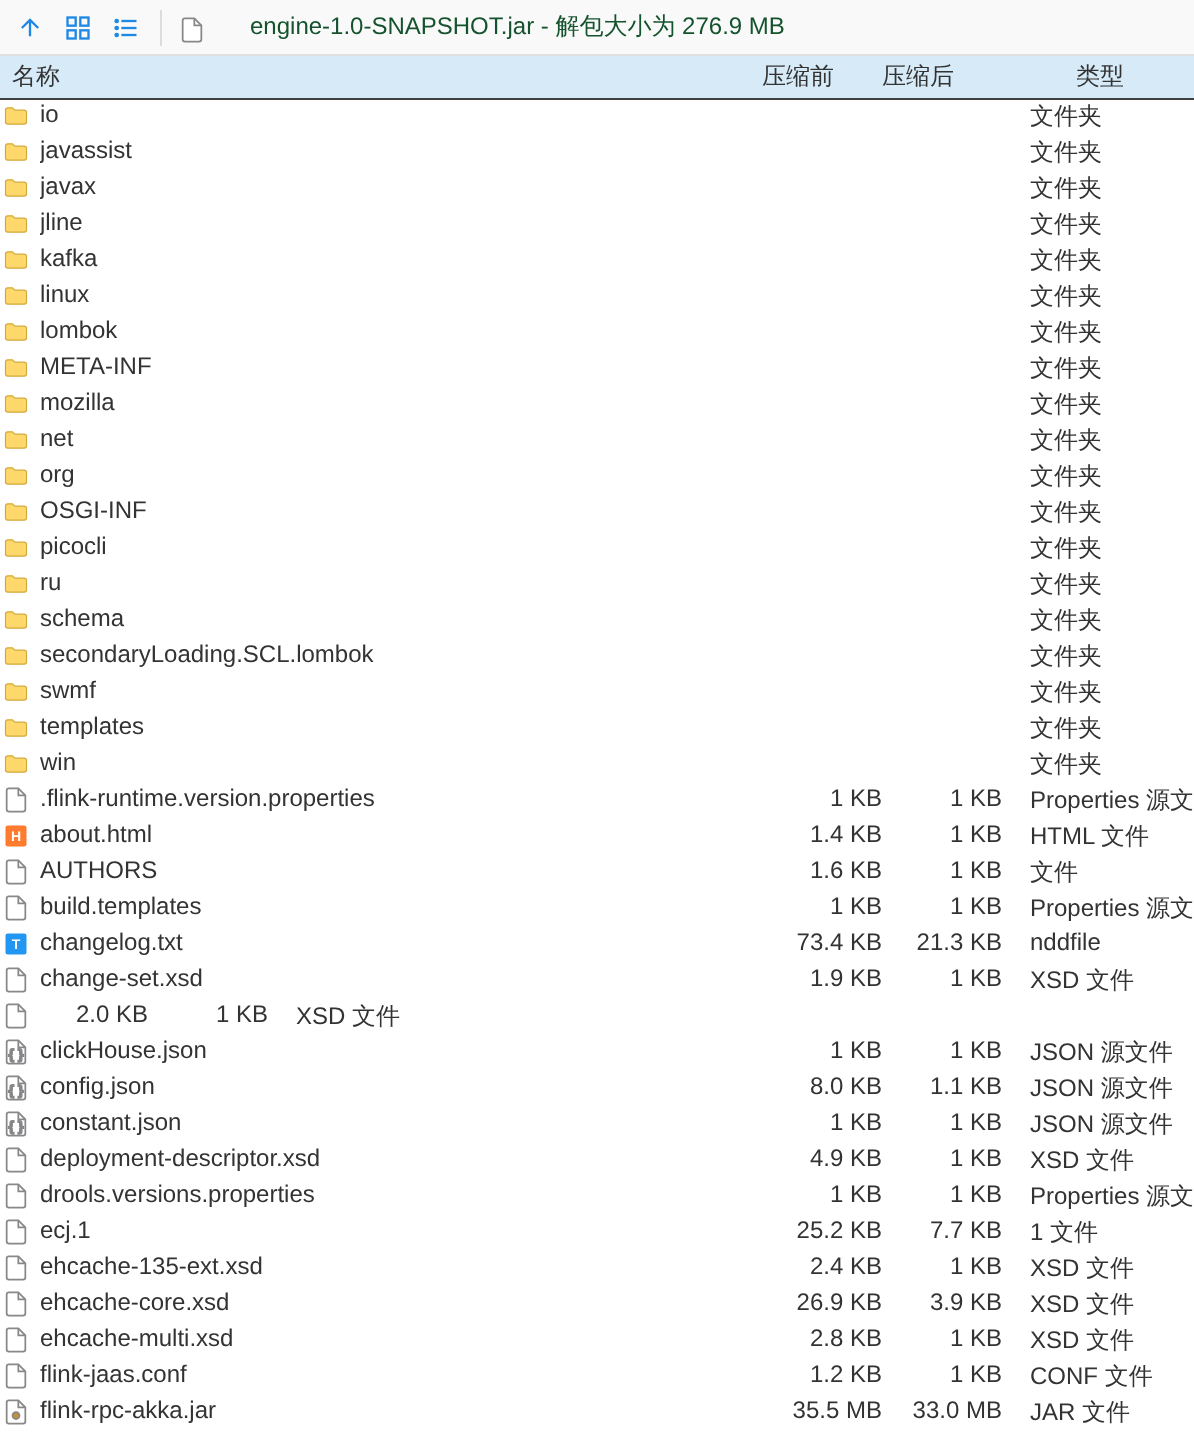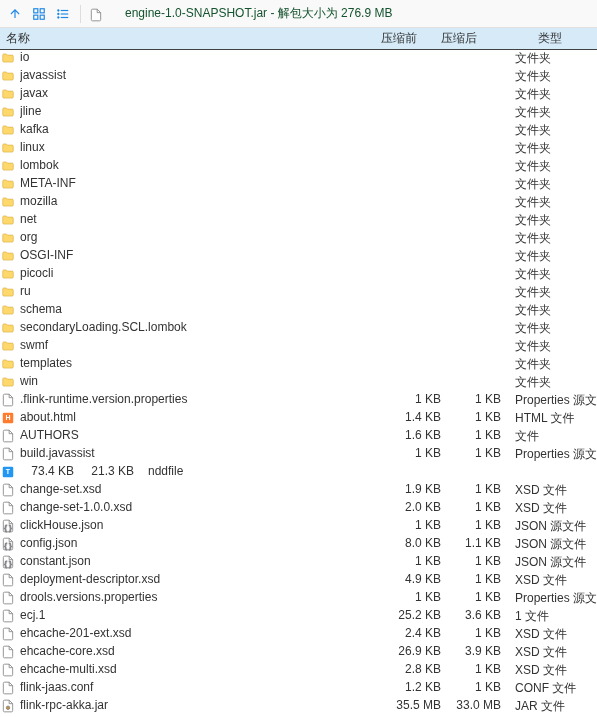--- a/index.html
+++ b/index.html
@@ -314,32 +314,33 @@
       <span class="s2">1 KB</span>
       <span class="type">文件</span>
     </div>
     <div class="row">
       <span class="icon">
         <svg width="14" height="14" viewBox="0 0 24 24" fill="#fff" stroke="#888" stroke-width="1.5">
           <path d="M14 2H6a2 2 0 0 0-2 2v16a2 2 0 0 0 2 2h12a2 2 0 0 0 2-2V8z"></path>
           <polyline points="14 2 14 8 20 8" fill="none"></polyline>
         </svg>
       </span>
-      <span class="name">build.javassist</span>
+      <span class="name">build.templates</span>
       <span class="s1">1 KB</span>
       <span class="s2">1 KB</span>
       <span class="type">Properties 源文件</span>
     </div>
     <div class="row">
       <span class="icon">
         <svg width="14" height="14" viewBox="0 0 24 24">
           <rect x="3" y="3" width="18" height="18" rx="2" fill="#2196f3"></rect>
           <text x="12" y="16" font-size="9" text-anchor="middle" fill="#fff" font-weight="bold">T</text>
         </svg>
       </span>
+      <span class="name">changelog.txt</span>
       <span class="s1">73.4 KB</span>
       <span class="s2">21.3 KB</span>
       <span class="type">nddfile</span>
     </div>
     <div class="row">
       <span class="icon">
         <svg width="14" height="14" viewBox="0 0 24 24" fill="#fff" stroke="#888" stroke-width="1.5">
           <path d="M14 2H6a2 2 0 0 0-2 2v16a2 2 0 0 0 2 2h12a2 2 0 0 0 2-2V8z"></path>
           <polyline points="14 2 14 8 20 8" fill="none"></polyline>
         </svg>
@@ -349,21 +350,20 @@
       <span class="s2">1 KB</span>
       <span class="type">XSD 文件</span>
     </div>
     <div class="row">
       <span class="icon">
         <svg width="14" height="14" viewBox="0 0 24 24" fill="#fff" stroke="#888" stroke-width="1.5">
           <path d="M14 2H6a2 2 0 0 0-2 2v16a2 2 0 0 0 2 2h12a2 2 0 0 0 2-2V8z"></path>
           <polyline points="14 2 14 8 20 8" fill="none"></polyline>
         </svg>
       </span>
-      <span class="name">change-set-1.0.0.xsd</span>
       <span class="s1">2.0 KB</span>
       <span class="s2">1 KB</span>
       <span class="type">XSD 文件</span>
     </div>
     <div class="row">
       <span class="icon">
         <svg width="14" height="14" viewBox="0 0 24 24" fill="#fff" stroke="#888" stroke-width="1.5">
           <path d="M14 2H6a2 2 0 0 0-2 2v16a2 2 0 0 0 2 2h12a2 2 0 0 0 2-2V8z"></path>
           <polyline points="14 2 14 8 20 8" fill="none"></polyline>
           <text x="12" y="18" font-size="7" text-anchor="middle" fill="#3b82f6" font-weight="bold">{ }</text>
@@ -426,31 +426,31 @@
     </div>
     <div class="row">
       <span class="icon">
         <svg width="14" height="14" viewBox="0 0 24 24" fill="#fff" stroke="#888" stroke-width="1.5">
           <path d="M14 2H6a2 2 0 0 0-2 2v16a2 2 0 0 0 2 2h12a2 2 0 0 0 2-2V8z"></path>
           <polyline points="14 2 14 8 20 8" fill="none"></polyline>
         </svg>
       </span>
       <span class="name">ecj.1</span>
       <span class="s1">25.2 KB</span>
-      <span class="s2">3.6 KB</span>
+      <span class="s2">7.7 KB</span>
       <span class="type">1 文件</span>
     </div>
     <div class="row">
       <span class="icon">
         <svg width="14" height="14" viewBox="0 0 24 24" fill="#fff" stroke="#888" stroke-width="1.5">
           <path d="M14 2H6a2 2 0 0 0-2 2v16a2 2 0 0 0 2 2h12a2 2 0 0 0 2-2V8z"></path>
           <polyline points="14 2 14 8 20 8" fill="none"></polyline>
         </svg>
       </span>
-      <span class="name">ehcache-201-ext.xsd</span>
+      <span class="name">ehcache-135-ext.xsd</span>
       <span class="s1">2.4 KB</span>
       <span class="s2">1 KB</span>
       <span class="type">XSD 文件</span>
     </div>
     <div class="row">
       <span class="icon">
         <svg width="14" height="14" viewBox="0 0 24 24" fill="#fff" stroke="#888" stroke-width="1.5">
           <path d="M14 2H6a2 2 0 0 0-2 2v16a2 2 0 0 0 2 2h12a2 2 0 0 0 2-2V8z"></path>
           <polyline points="14 2 14 8 20 8" fill="none"></polyline>
         </svg>

